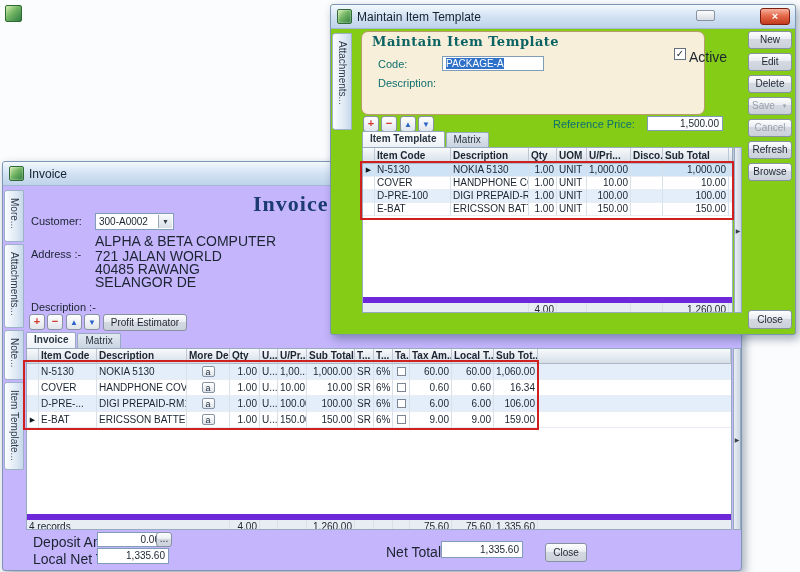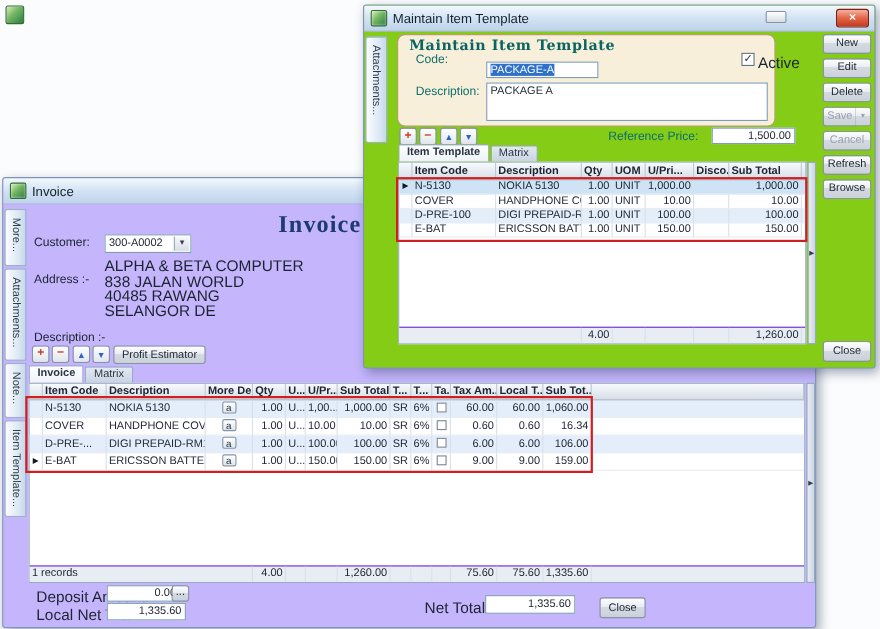--- a/index.html
+++ b/index.html
@@ -37,21 +37,21 @@
 .grow{display:flex;width:100%}
 .gc{flex:none;border-right:1px solid #d8e0ea;padding:0 2px;font-size:10px;white-space:nowrap;overflow:hidden}
 .ghead{background:linear-gradient(#f8fafc,#e2e8ef 60%,#d4dce5)}
 .ghead .gc{border-right:1px solid #bec8d4;border-bottom:1px solid #adb8c6;font-weight:bold;height:15px;line-height:14px}
 #grid-i .grow.r{height:16px;line-height:15px}
 #grid-t .ghead .gc{height:16px;line-height:15px}
 #grid-t .grow.r{height:13px;line-height:12px}
 .grow.r .gc{border-bottom:1px solid #e8edf4}
 .alt{background:#e4eefa}
 .selrow{background:#cfe3f7}
-.gfoot{position:absolute;left:0;right:0;bottom:0;height:15px;line-height:14px;background:#e8edf3;border-top:1px solid #6d28d9;display:flex}
+.gfoot{position:absolute;left:0;right:0;bottom:0;height:15px;line-height:14px;background:#e8edf3;border-top:6px solid #6d28d9;display:flex}
 .ind{text-align:center;font-size:7px;color:#101820}
 .ci,.ti{width:12px}
 .c1{width:58px}.c2{width:90px}.c3{width:43px}.c4{width:30px}.c5{width:18px}.c6{width:29px}.c7{width:48px}.c8{width:19px}.c9{width:19px}.c10{width:17px}.c11{width:42px}.c12{width:42px}.c13{width:44px}
 .cf,.tf{flex:1;border-right:none}
 .cm1{width:203px}
 .t1{width:76px}.t2{width:78px}.t3{width:28px}.t4{width:30px}.t5{width:44px}.t6{width:32px}.t7{width:66px}
 .tm1{width:166px}
 .abtn{display:inline-block;width:13px;height:11px;border:1px solid #8793a3;background:linear-gradient(#ffffff,#e0e5eb);font-size:9px;line-height:10px;text-align:center;border-radius:2px;color:#223344}
 .chk{display:inline-block;width:9px;height:9px;border:1px solid #7b8594;background:#fff;vertical-align:-1px}
 .redbox{position:absolute;border:2px solid #d01f1f;z-index:6;pointer-events:none}
@@ -96,21 +96,21 @@
   <div class="heading">Invoice</div>
 
   <div class="lbl bold" style="left:28px;top:53px">Customer:</div>
   <div class="field" style="left:92px;top:51px;width:79px;height:17px;line-height:15px">
     <span>300-A0002</span>
     <span class="combo-btn">▼</span>
   </div>
   <div class="lbl s10" style="left:92px;top:71px">ALPHA &amp; BETA COMPUTER</div>
 
   <div class="lbl" style="left:28px;top:86px">Address :-</div>
-  <div class="lbl s10" style="left:92px;top:86px">838 JALAN WORLD</div>
+  <div class="lbl s10" style="left:92px;top:86px">721 JALAN WORLD</div>
   <div class="lbl s10" style="left:92px;top:99px">40485 RAWANG</div>
   <div class="lbl s10" style="left:92px;top:112px">SELANGOR DE</div>
 
   <div class="lbl" style="left:28px;top:139px">Description :-</div>
 
   <div class="tbtn red" style="left:26px;top:152px">+</div>
   <div class="tbtn red" style="left:44px;top:152px">−</div>
   <div class="tbtn blue" style="left:63px;top:152px;font-size:8px;line-height:15px">▲</div>
   <div class="tbtn blue" style="left:81px;top:152px;font-size:8px;line-height:15px">▼</div>
   <div class="btn" style="left:100px;top:152px;width:84px;height:17px;line-height:15px">Profit Estimator</div>
@@ -205,21 +205,21 @@
       <div class="gc c8">SR</div>
       <div class="gc c9">6%</div>
       <div class="gc c10 ctr"><span class="chk"></span></div>
       <div class="gc c11 num">9.00</div>
       <div class="gc c12 num">9.00</div>
       <div class="gc c13 num">159.00</div>
       <div class="gc cf"></div>
     </div>
 
     <div class="gfoot">
-      <div class="gc cm1">1 records</div>
+      <div class="gc cm1">4 records</div>
       <div class="gc c4 num">4.00</div>
       <div class="gc c5"></div>
       <div class="gc c6"></div>
       <div class="gc c7 num">1,260.00</div>
       <div class="gc c8"></div>
       <div class="gc c9"></div>
       <div class="gc c10"></div>
       <div class="gc c11 num">75.60</div>
       <div class="gc c12 num">75.60</div>
       <div class="gc c13 num">1,335.60</div>
@@ -252,24 +252,23 @@
   <div class="closex">×</div>
 
   <div class="vtab" style="top:28px;height:97px">
       <span>Attachments...</span>
     </div>
 
   <div class="gbox">
     <div class="gtitle">Maintain Item Template</div>
     <div class="cbx" style="left:312px;top:16px"><span>✓</span></div>
     <div class="lbl s10" style="left:327px;top:17px">Active</div>
-    <div class="lbl teal" style="left:16px;top:16px">Code:</div>
+    <div class="lbl teal" style="left:16px;top:26px">Code:</div>
     <div class="field" style="left:80px;top:24px;width:102px;height:15px"><span class="sel">PACKAGE-A</span></div>
     <div class="lbl teal" style="left:16px;top:45px">Description:</div>
-    <div class="field" style="left:80px;top:43px;width:256px;height:35px">PACKAGE A</div>
   </div>
 
   <div class="tbtn red" style="left:32px;top:111px">+</div>
   <div class="tbtn red" style="left:50px;top:111px">−</div>
   <div class="tbtn blue" style="left:69px;top:111px;font-size:8px;line-height:15px">▲</div>
   <div class="tbtn blue" style="left:87px;top:111px;font-size:8px;line-height:15px">▼</div>
 
   <div class="lbl bold teal" style="left:222px;top:113px">Reference Price:</div>
   <div class="field num" style="left:316px;top:111px;width:76px;height:15px">1,500.00</div>
 

